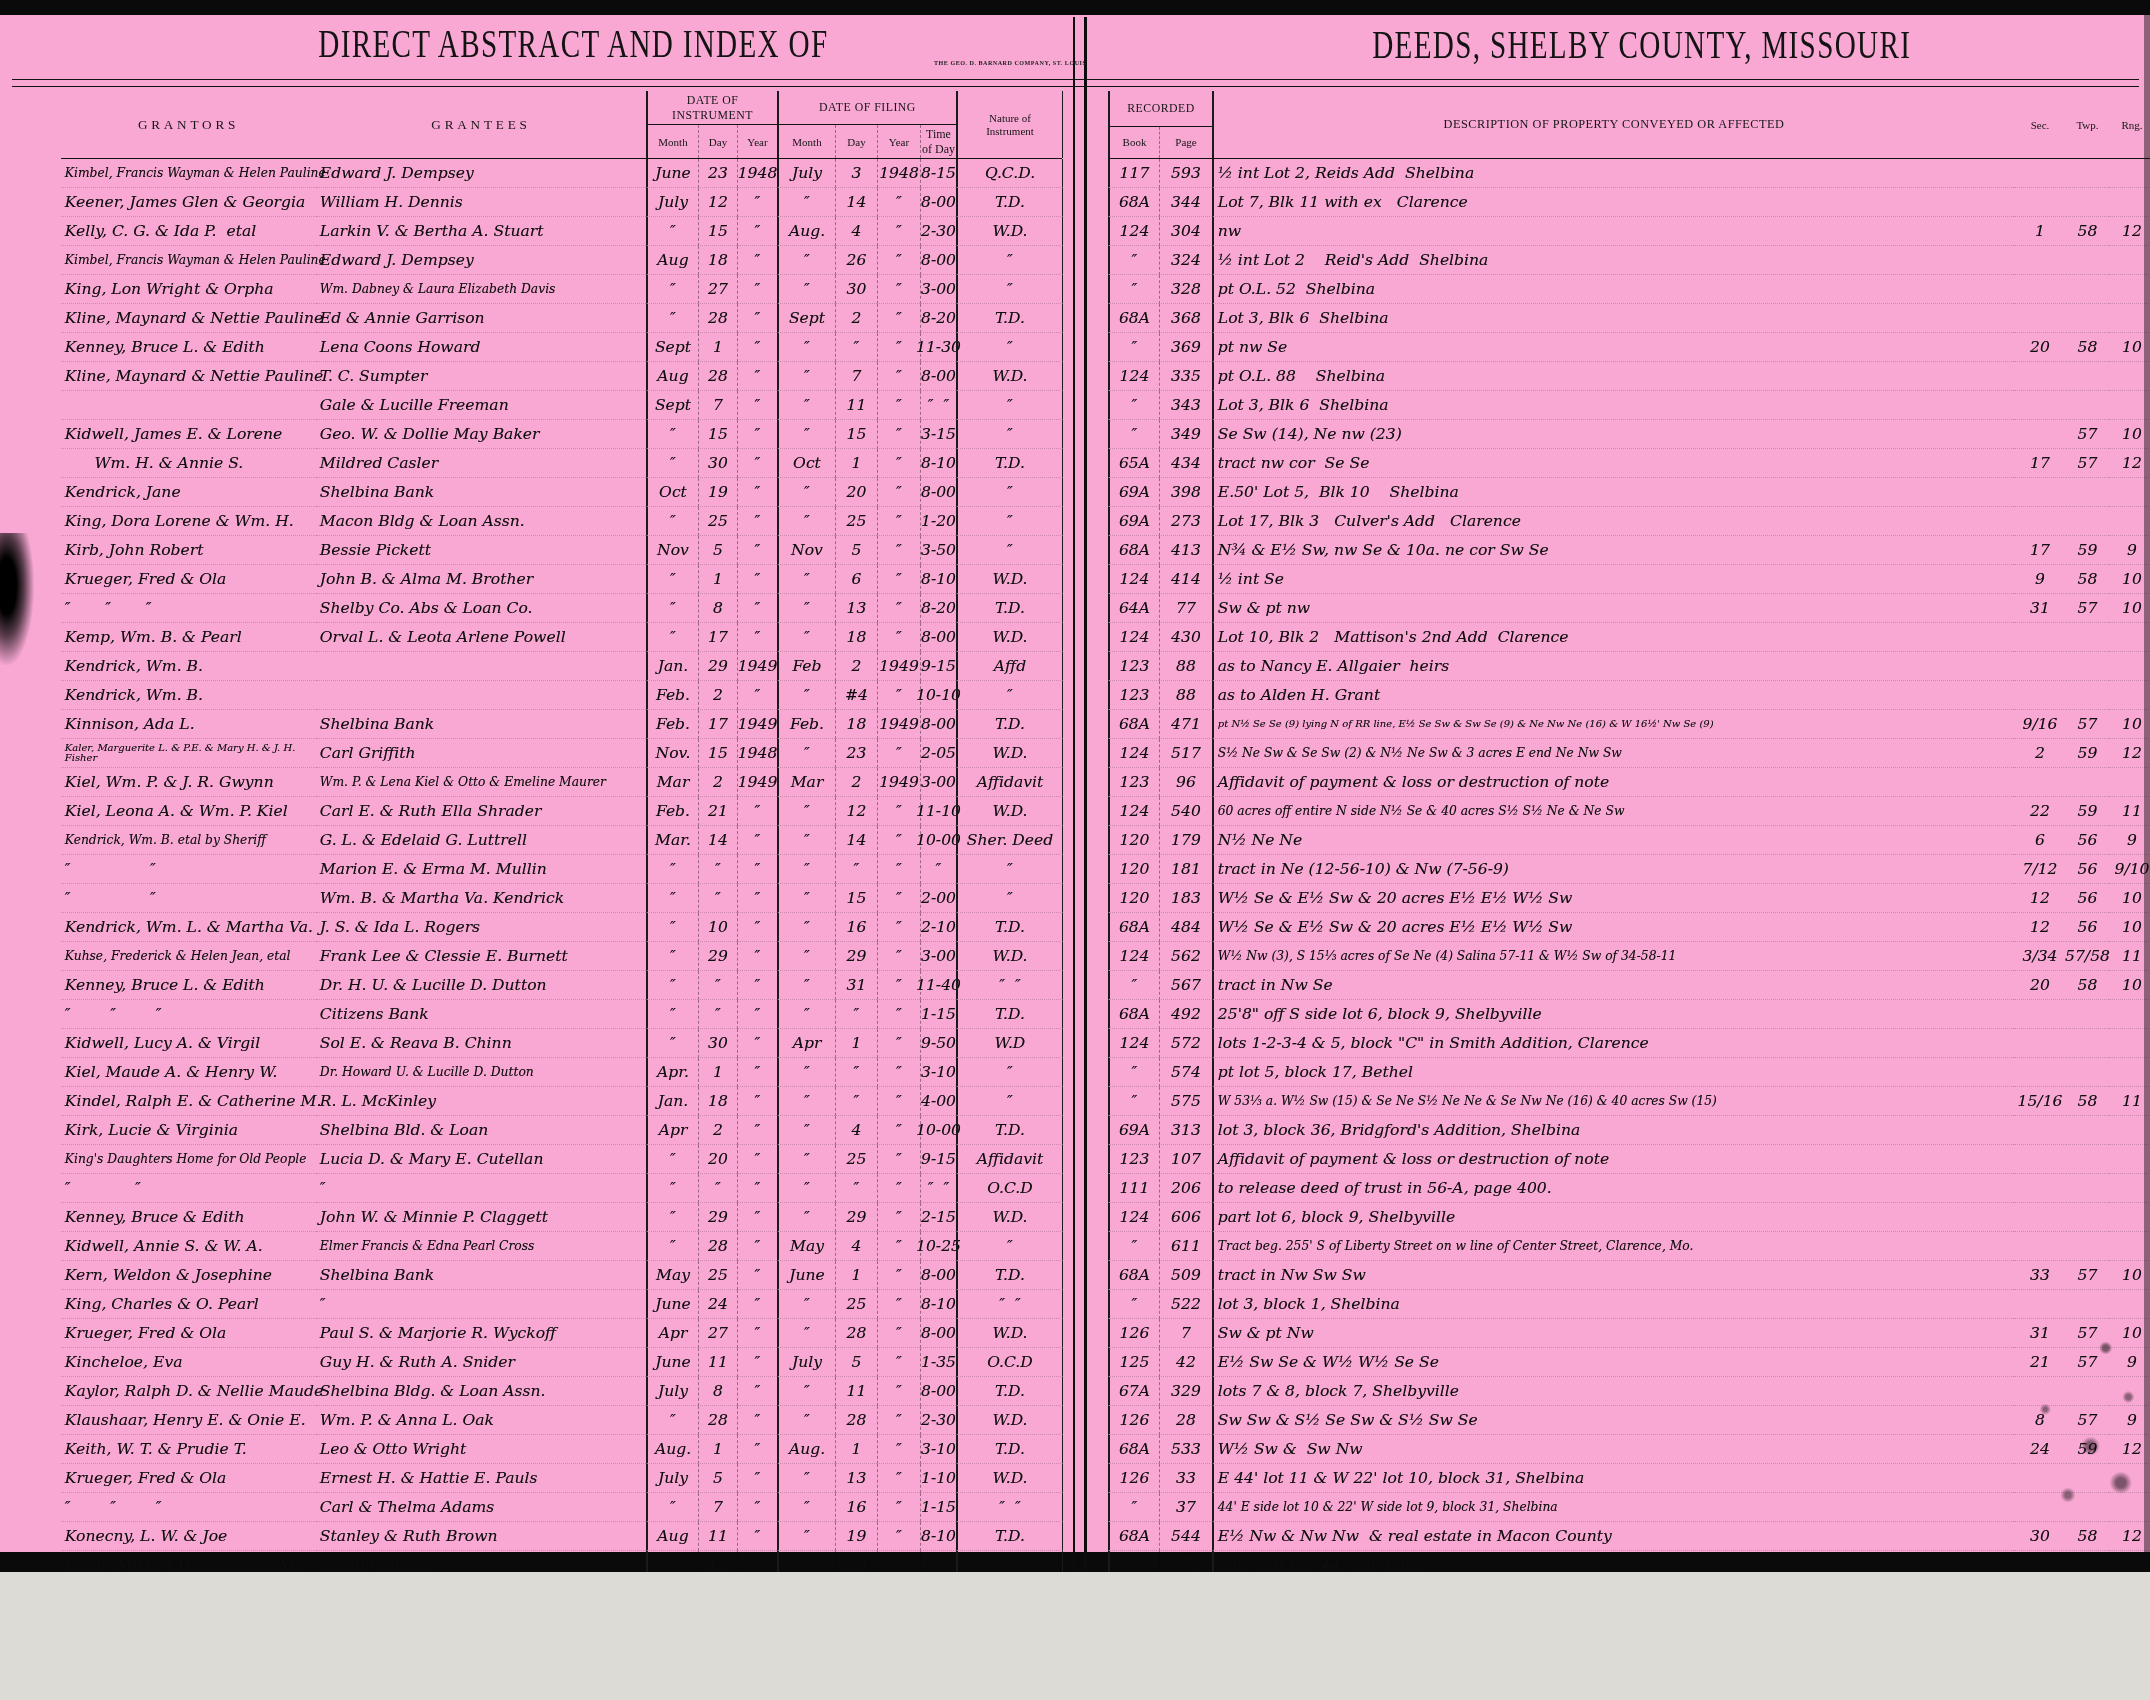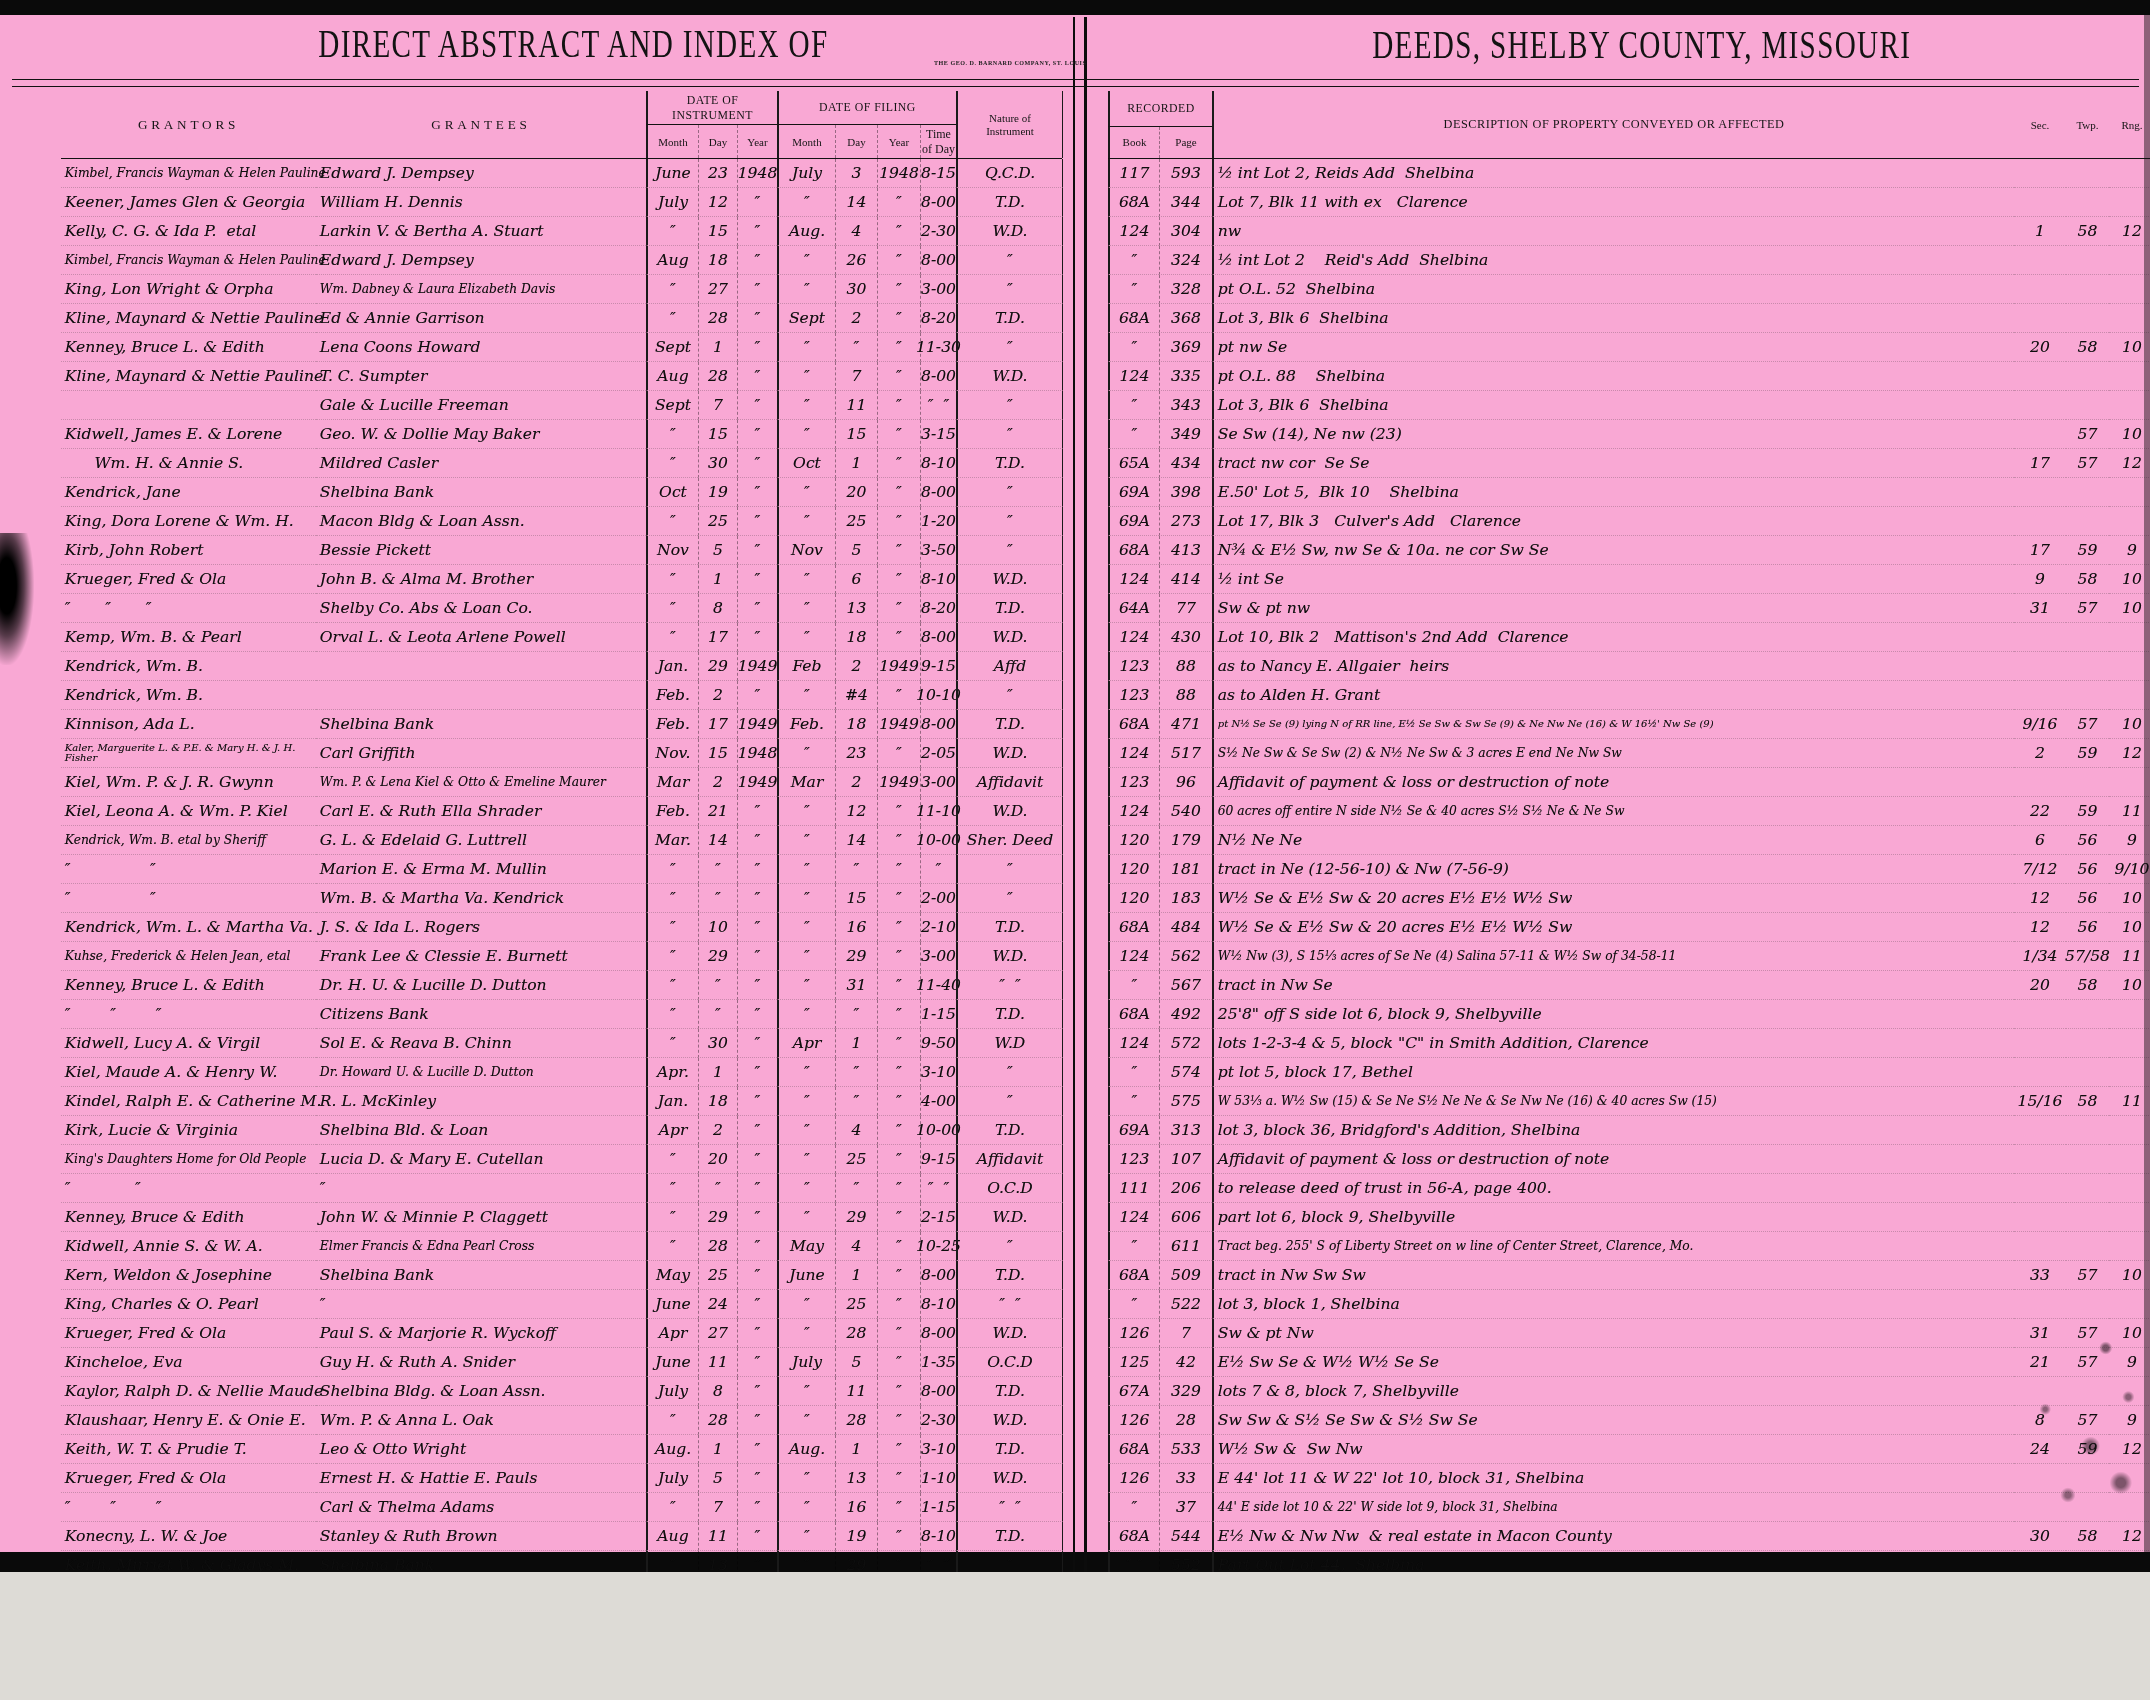--- a/index.html
+++ b/index.html
@@ -923,21 +923,21 @@
           <div class="cell hw ctr v1">484</div>
           <div class="cell hw v2">W½ Se &amp; E½ Sw &amp; 20 acres E½ E½ W½ Sw</div>
           <div class="cell hw ctr">12</div>
           <div class="cell hw ctr">56</div>
           <div class="cell hw ctr">10</div>
         </div>
         <div class="grid row">
           <div class="cell hw ctr v2">124</div>
           <div class="cell hw ctr v1">562</div>
           <div class="cell hw v2 sz-s">W½ Nw (3), S 15⅓ acres of Se Ne (4) Salina 57-11 &amp; W½ Sw of 34-58-11</div>
-          <div class="cell hw ctr">1/34</div>
+          <div class="cell hw ctr">3/34</div>
           <div class="cell hw ctr">57/58</div>
           <div class="cell hw ctr">11</div>
         </div>
         <div class="grid row">
           <div class="cell hw ctr v2">″</div>
           <div class="cell hw ctr v1">567</div>
           <div class="cell hw v2">tract in Nw Se</div>
           <div class="cell hw ctr">20</div>
           <div class="cell hw ctr">58</div>
           <div class="cell hw ctr">10</div>

